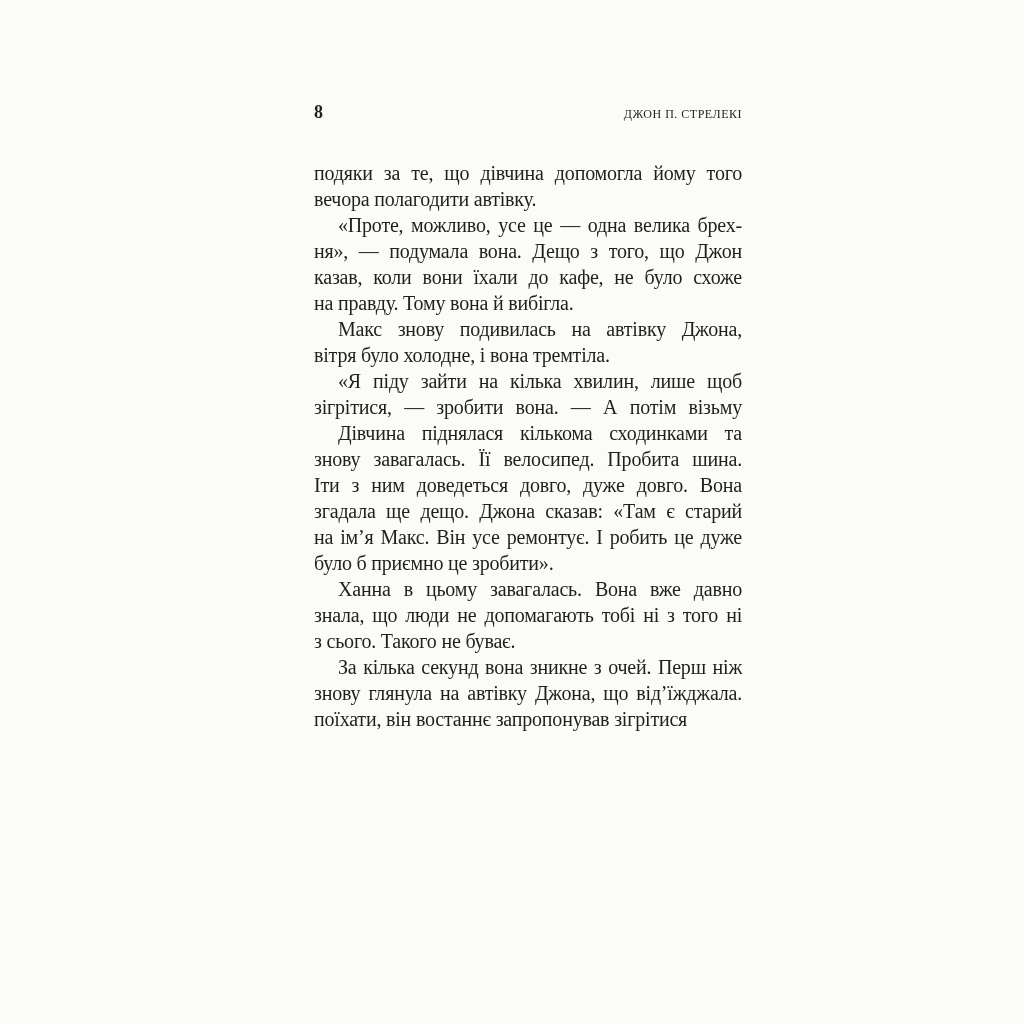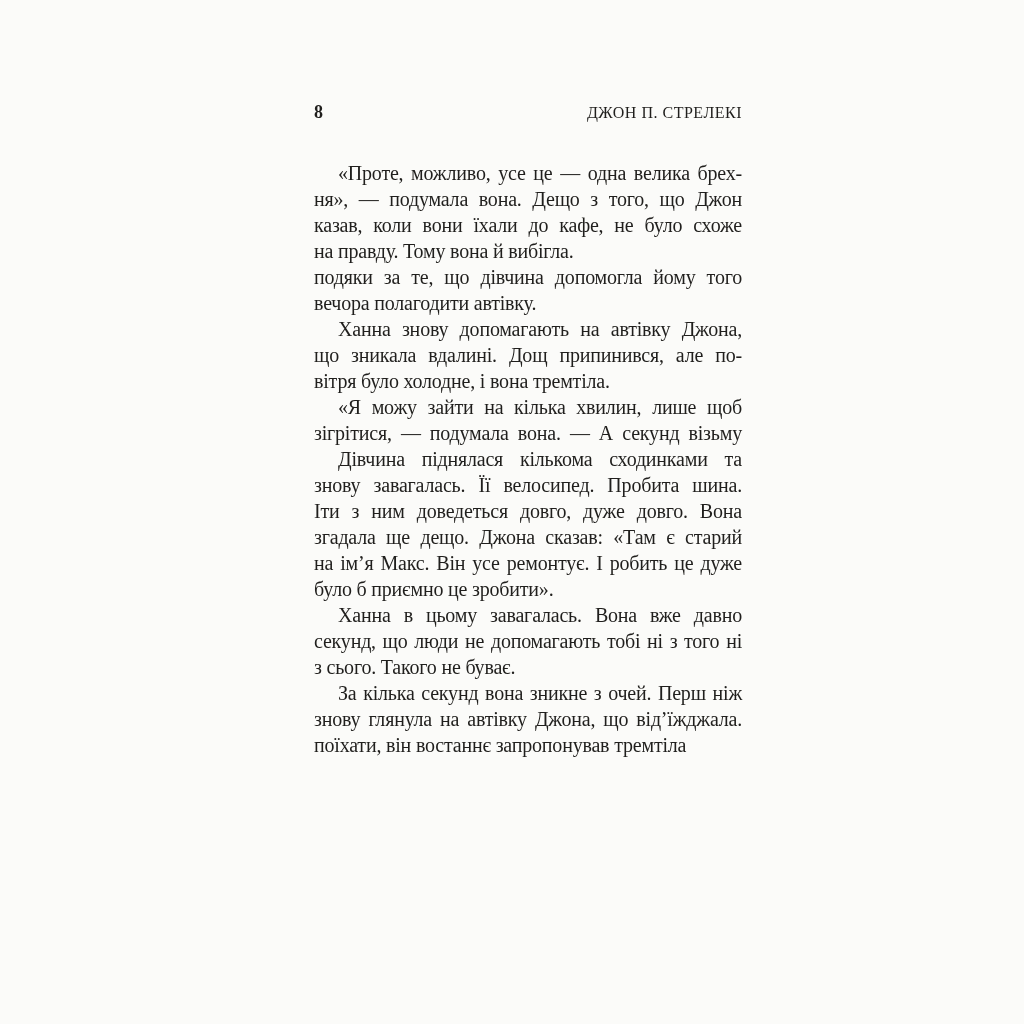--- a/index.html
+++ b/index.html
@@ -35,21 +35,21 @@
     display: flex;
     justify-content: space-between;
     align-items: baseline;
   }
   .page-number {
     font-weight: bold;
     font-size: 18px;
     line-height: 18px;
   }
   .running-title {
-    font-size: 16px;
+    font-size: 12px;
     line-height: 18px;
     letter-spacing: 0.5px;
   }
   .body-text {
     position: absolute;
     top: 160px;
     left: 0;
     width: 428px;
     font-size: 20px;
     letter-spacing: -0.2px;
@@ -75,52 +75,51 @@
 </head>
 <body>
 
 <div class="page">
   <div class="text-col">
     <div class="page-header">
       <span class="page-number">8</span>
       <span class="running-title">ДЖОН П. СТРЕЛЕКІ</span>
     </div>
     <div class="body-text">
+        <div class="paragraph">
+          <div class="line just">подяки за те, що дівчина допомогла йому того</div>
+          <div class="line last">вечора полагодити автівку.</div>
+        </div>
         <div class="paragraph indent">
           <div class="line just">«Проте, можливо, усе це — одна велика брех-</div>
           <div class="line just">ня», — подумала вона. Дещо з того, що Джон</div>
           <div class="line just">казав, коли вони їхали до кафе, не було схоже</div>
           <div class="line last">на правду. Тому вона й вибігла.</div>
         </div>
-        <div class="paragraph">
-          <div class="line just">подяки за те, що дівчина допомогла йому того</div>
-          <div class="line last">вечора полагодити автівку.</div>
-        </div>
         <div class="paragraph indent">
-          <div class="line just">Ханна знову допомагають на автівку Джона,</div>
-          <div class="line just">що зникала вдалині. Дощ припинився, але по-</div>
+          <div class="line just">Макс знову подивилась на автівку Джона,</div>
           <div class="line last">вітря було холодне, і вона тремтіла.</div>
         </div>
         <div class="paragraph indent">
-          <div class="line just">«Я можу зайти на кілька хвилин, лише щоб</div>
-          <div class="line just">зігрітися, — подумала вона. — А секунд візьму</div>
+          <div class="line just">«Я піду зайти на кілька хвилин, лише щоб</div>
+          <div class="line just">зігрітися, — зробити вона. — А потім візьму</div>
         </div>
         <div class="paragraph indent">
           <div class="line just">Дівчина піднялася кількома сходинками та</div>
           <div class="line just">знову завагалась. Її велосипед. Пробита шина.</div>
           <div class="line just">Іти з ним доведеться довго, дуже довго. Вона</div>
           <div class="line just">згадала ще дещо. Джона сказав: «Там є старий</div>
           <div class="line just">на ім’я Макс. Він усе ремонтує. І робить це дуже</div>
           <div class="line last">було б приємно це зробити».</div>
         </div>
         <div class="paragraph indent">
           <div class="line just">Ханна в цьому завагалась. Вона вже давно</div>
-          <div class="line just">секунд, що люди не допомагають тобі ні з того ні</div>
+          <div class="line just">знала, що люди не допомагають тобі ні з того ні</div>
           <div class="line last">з сього. Такого не буває.</div>
         </div>
         <div class="paragraph indent">
           <div class="line just">За кілька секунд вона зникне з очей. Перш ніж</div>
           <div class="line just">знову глянула на автівку Джона, що від’їжджала.</div>
-          <div class="line last">поїхати, він востаннє запропонував тремтіла</div>
+          <div class="line last">поїхати, він востаннє запропонував зігрітися</div>
         </div>
       </div>
   </div>
 </div>
 
 </body></html>

